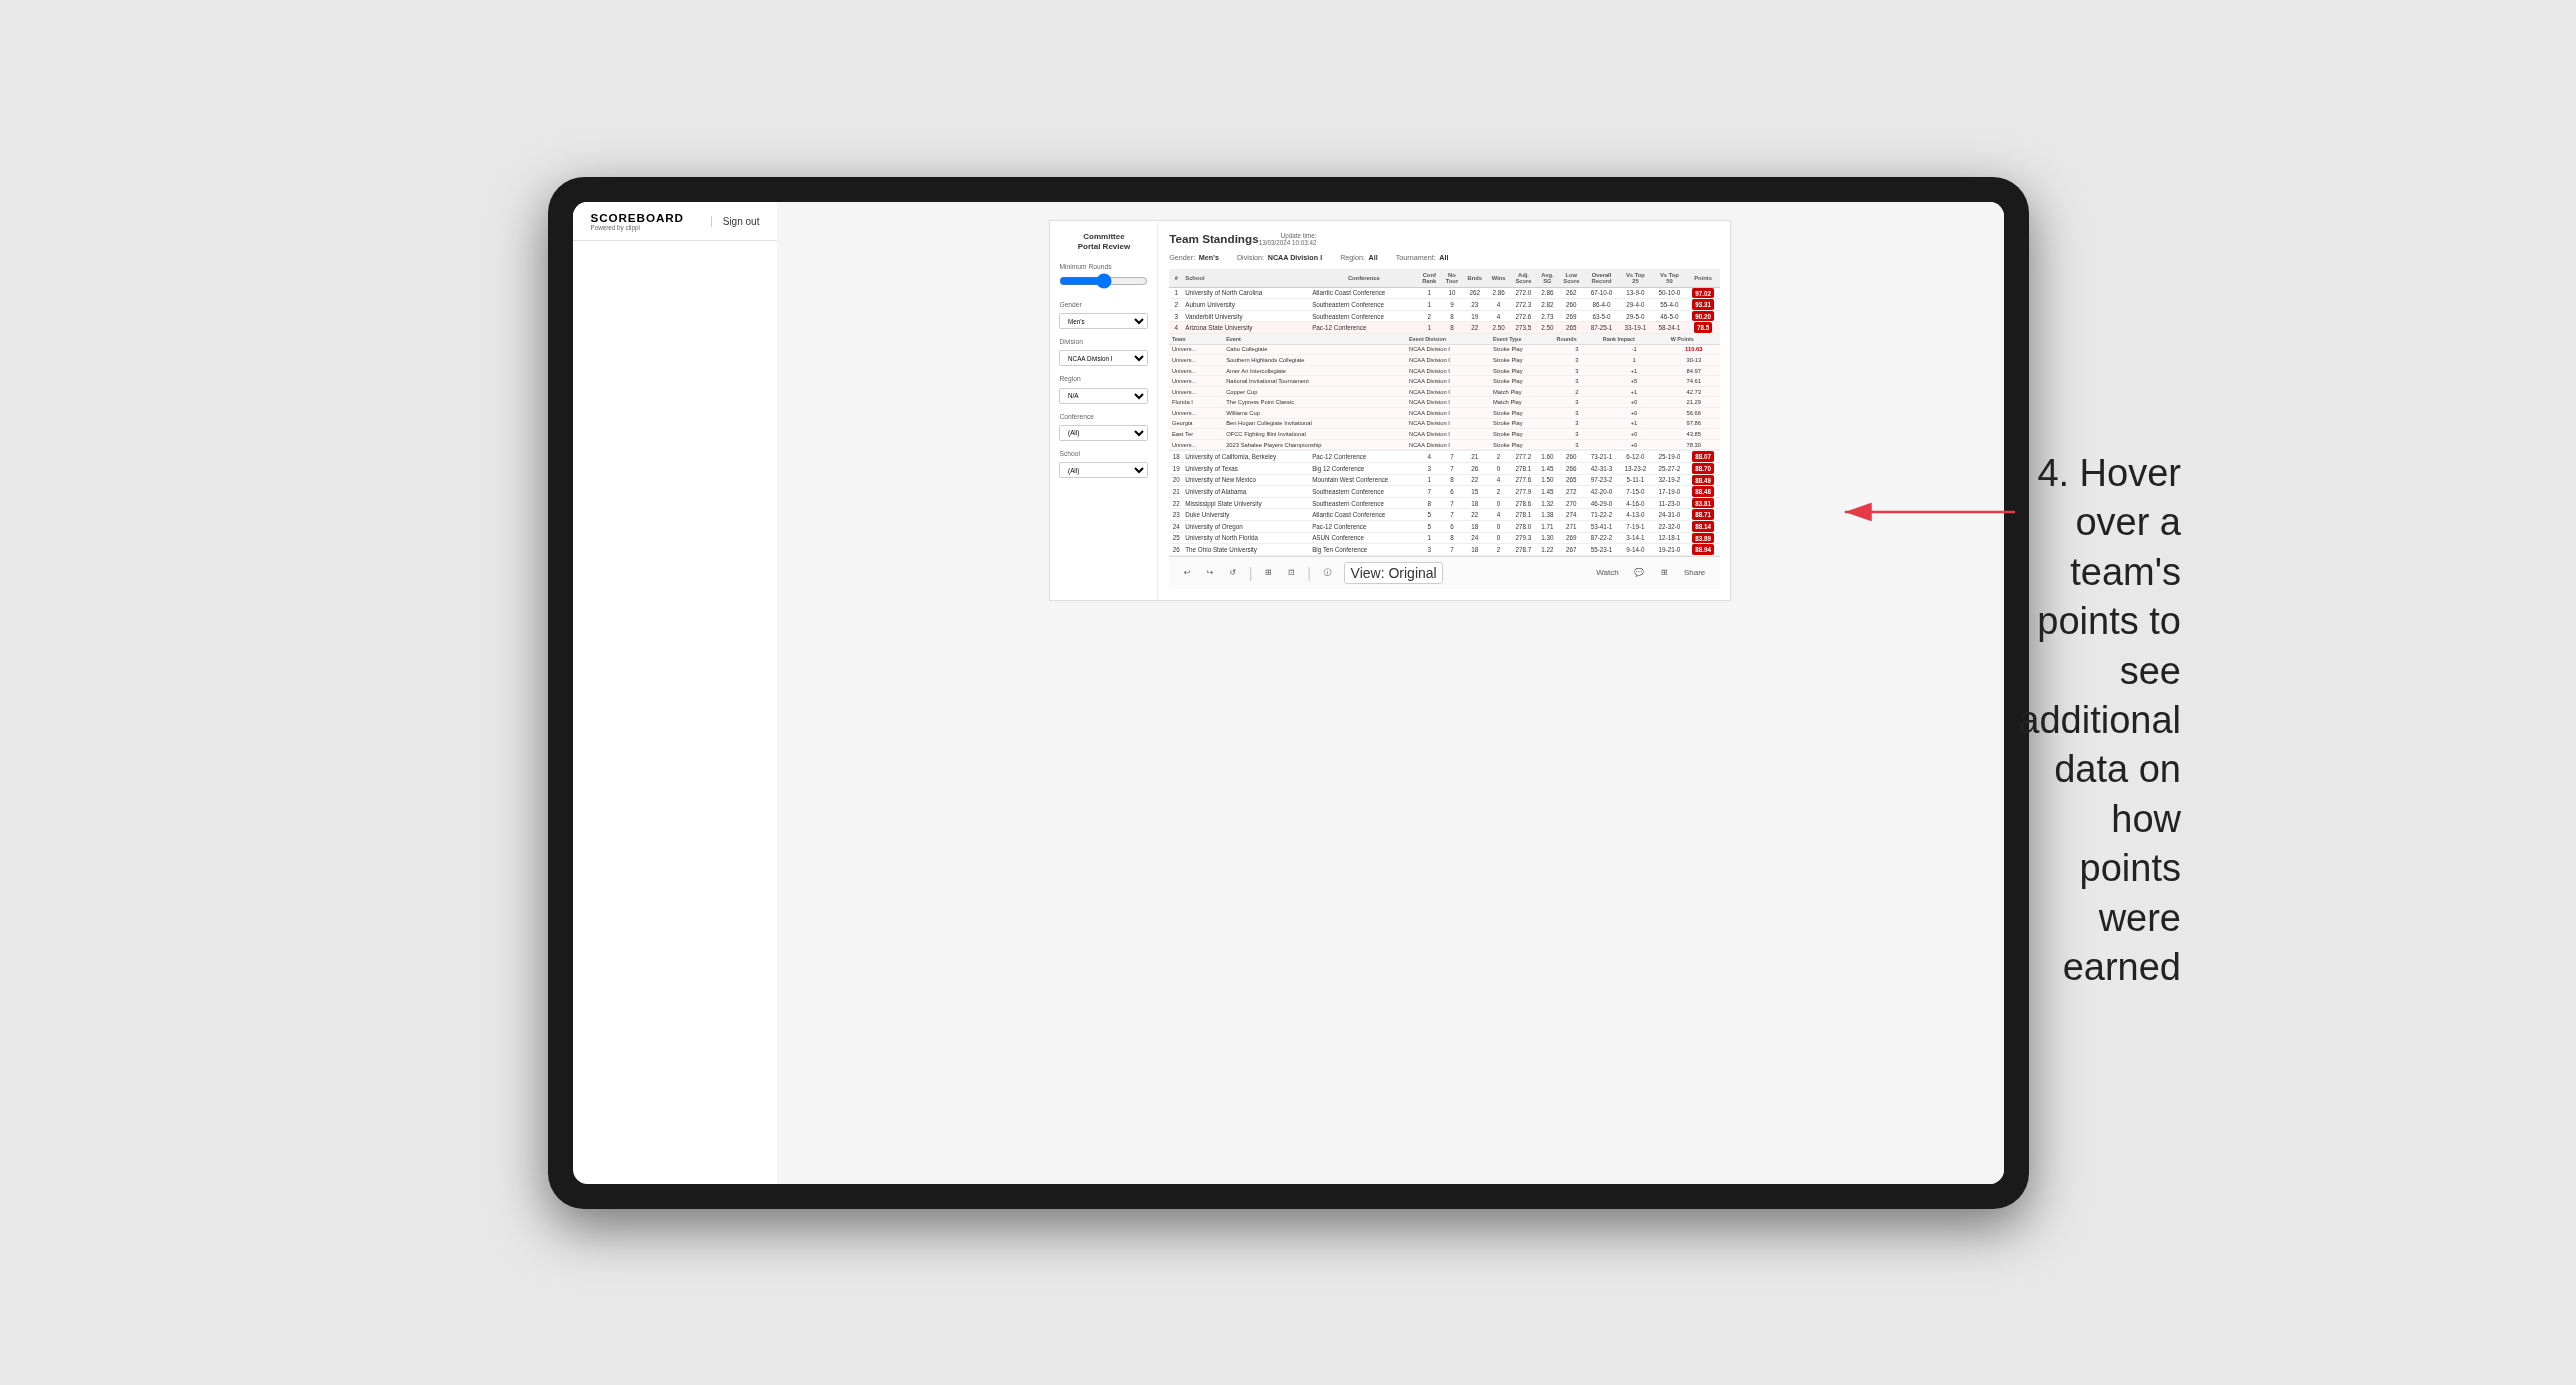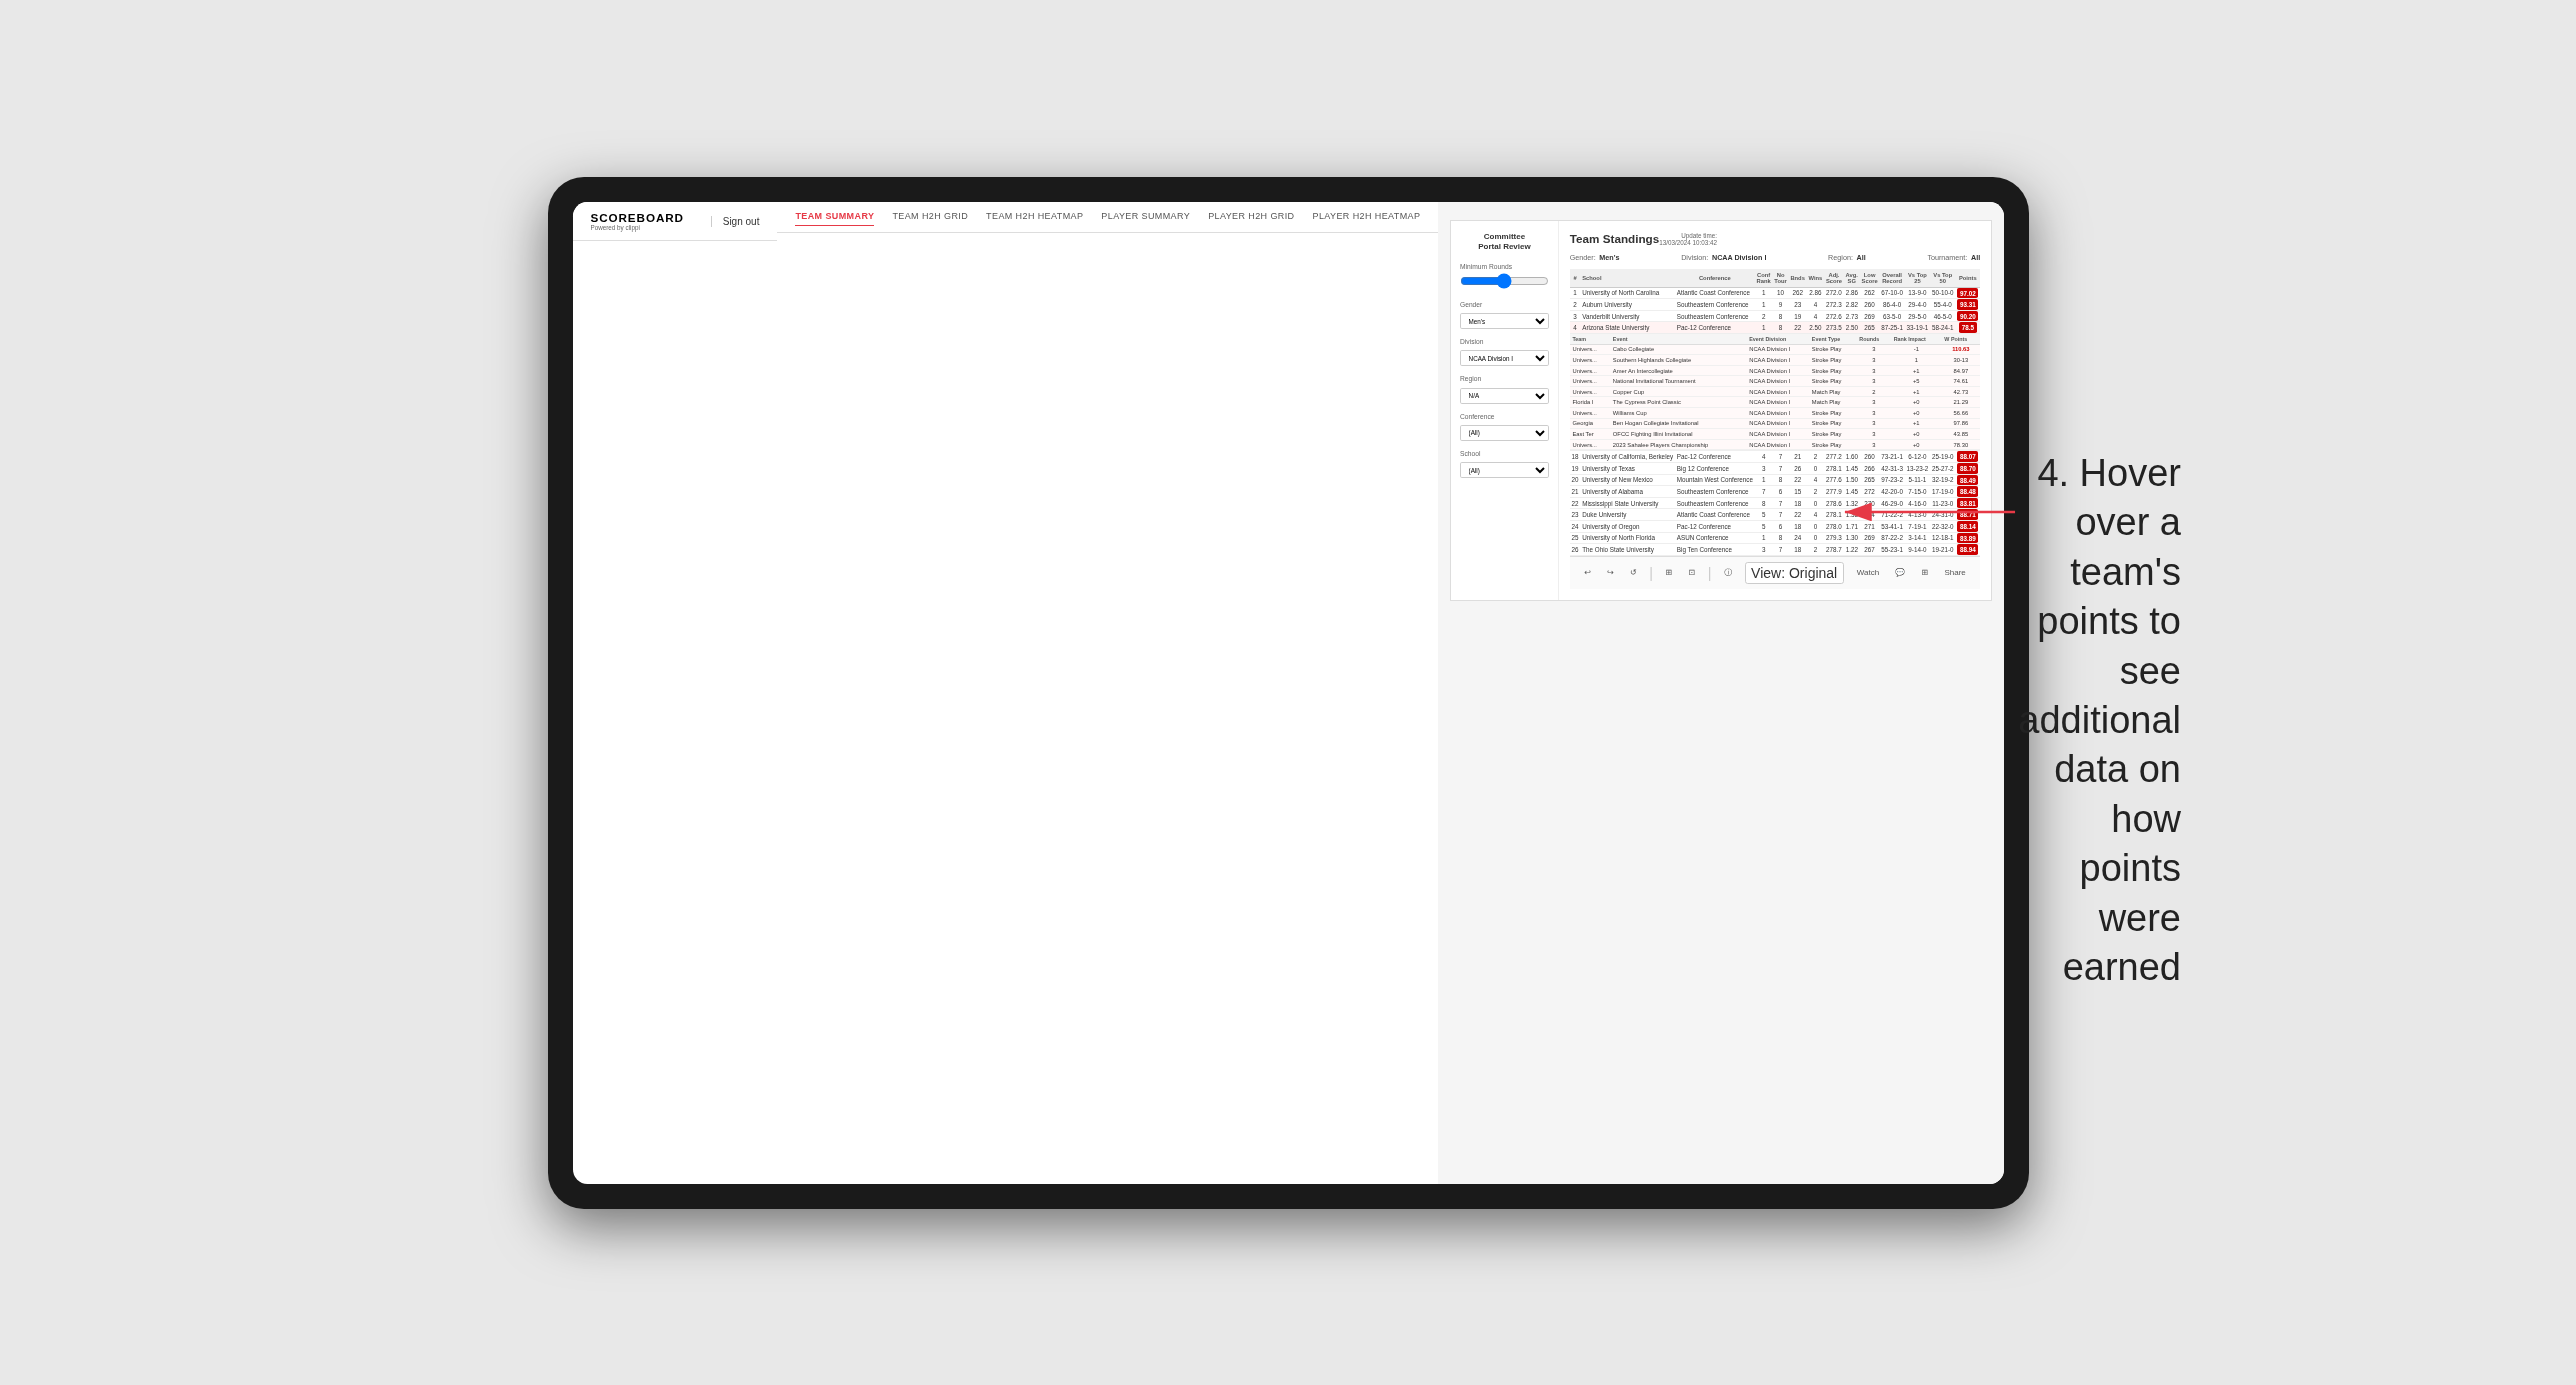--- a/index.html
+++ b/index.html
@@ -217,21 +217,20 @@
       color: #666;
       text-align: right;
     }
 
     .filters-row {
       display: flex;
       gap: 18px;
       margin-bottom: 7.2px;
       font-size: 7.2px;
       color: #333;
-      justify-content: space-between;
     }
 
     .filter-item {
       display: flex;
       gap: 3.6px;
       align-items: center;
     }
 
     .filter-label {
       color: #666;
@@ -379,28 +378,20 @@
   <div class="tablet-screen">
 
     <div class="top-nav">
       <div class="logo">
         <span class="logo-title">SCOREBOARD</span>
         <span class="logo-sub">Powered by clippi</span>
       </div>
       <span class="sign-out">Sign out</span>
     </div>
 
-    <div class="sub-nav">
-      <span class="sub-nav-item active">TEAM SUMMARY</span>
-      <span class="sub-nav-item">TEAM H2H GRID</span>
-      <span class="sub-nav-item">TEAM H2H HEATMAP</span>
-      <span class="sub-nav-item">PLAYER SUMMARY</span>
-      <span class="sub-nav-item">PLAYER H2H GRID</span>
-      <span class="sub-nav-item">PLAYER H2H HEATMAP</span>
-    </div>
 
     <div class="main-content">
       <div class="content-area">
         <div class="report-container">
           <div class="report-inner">
 
             <div class="report-sidebar">
               <div class="report-sidebar-title" style="white-space:pre-line;">Committee
 Portal Review</div>
 

